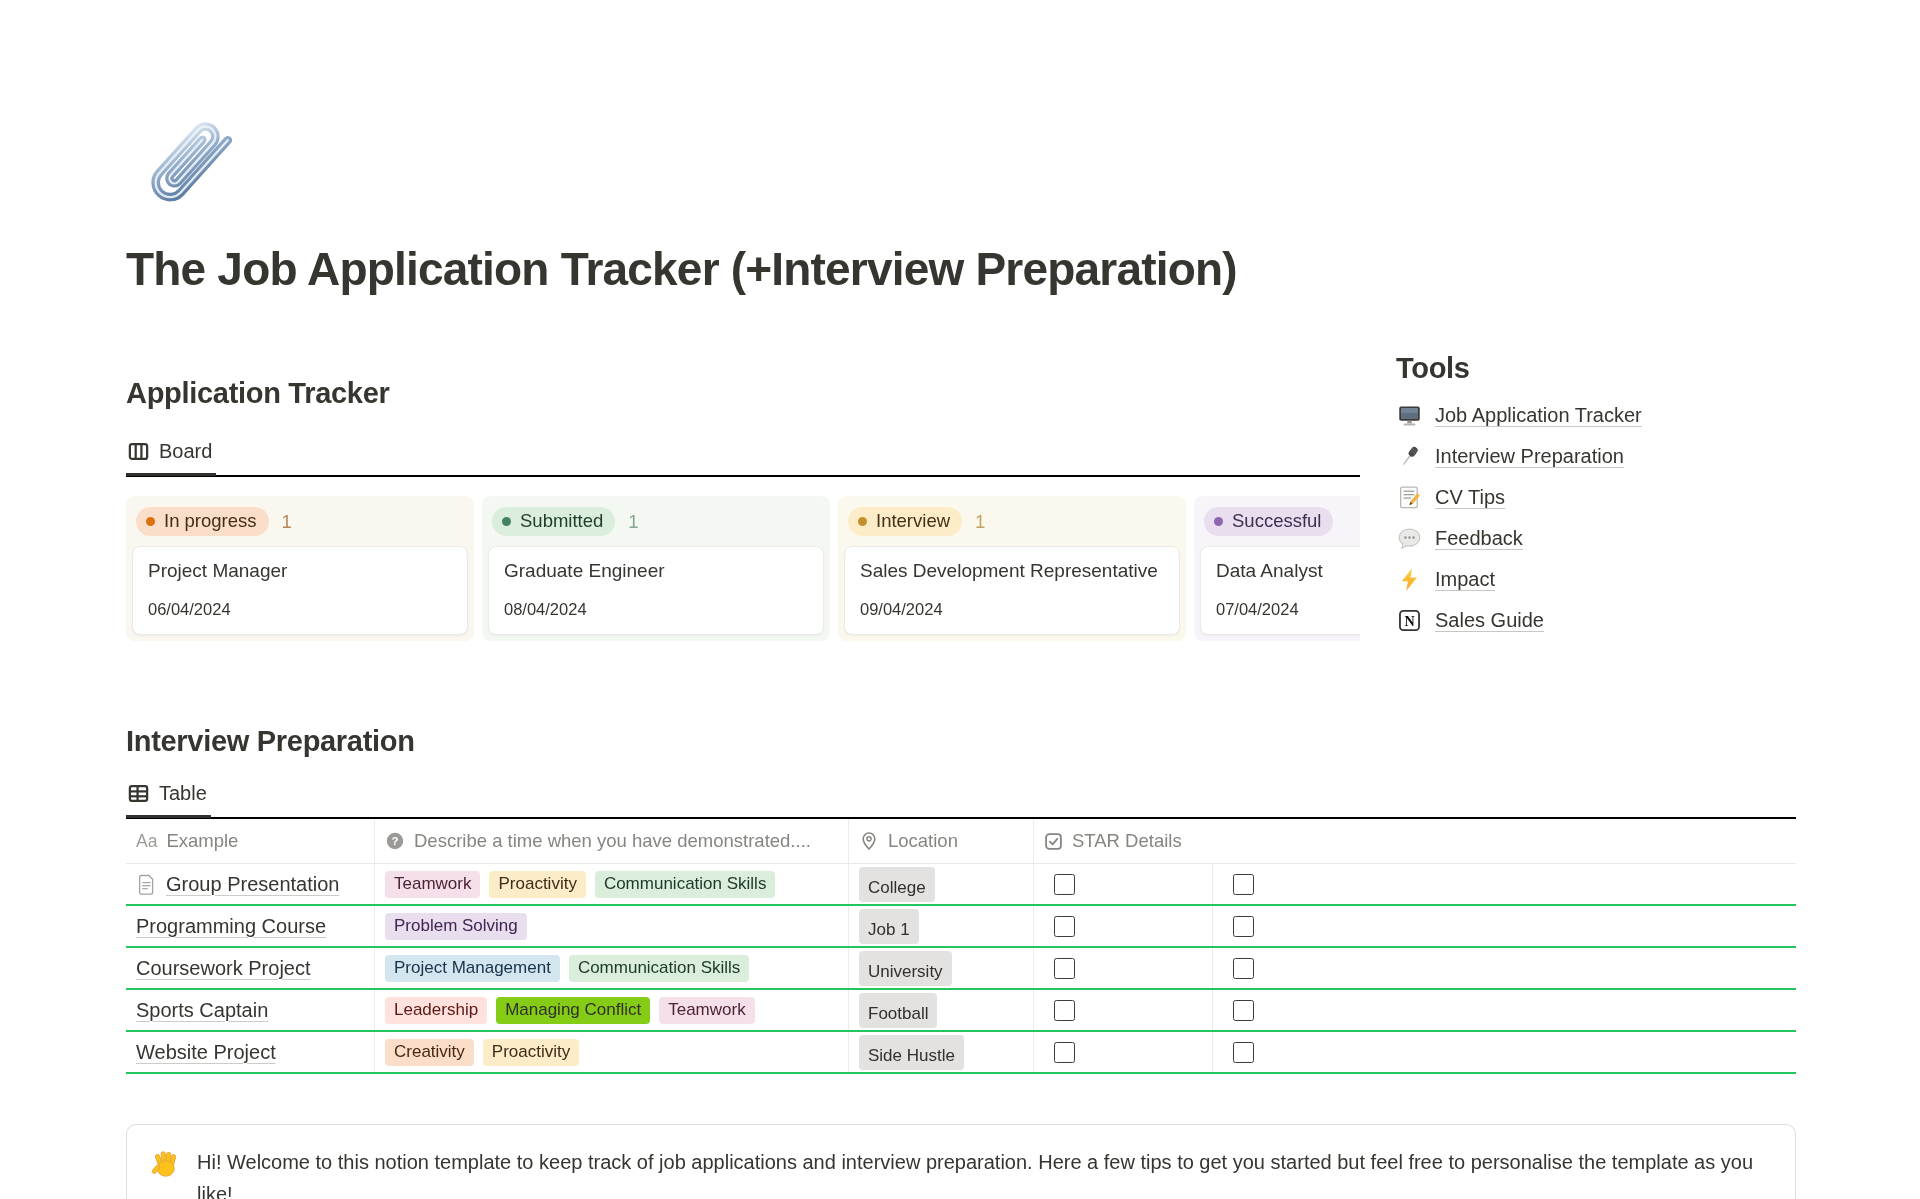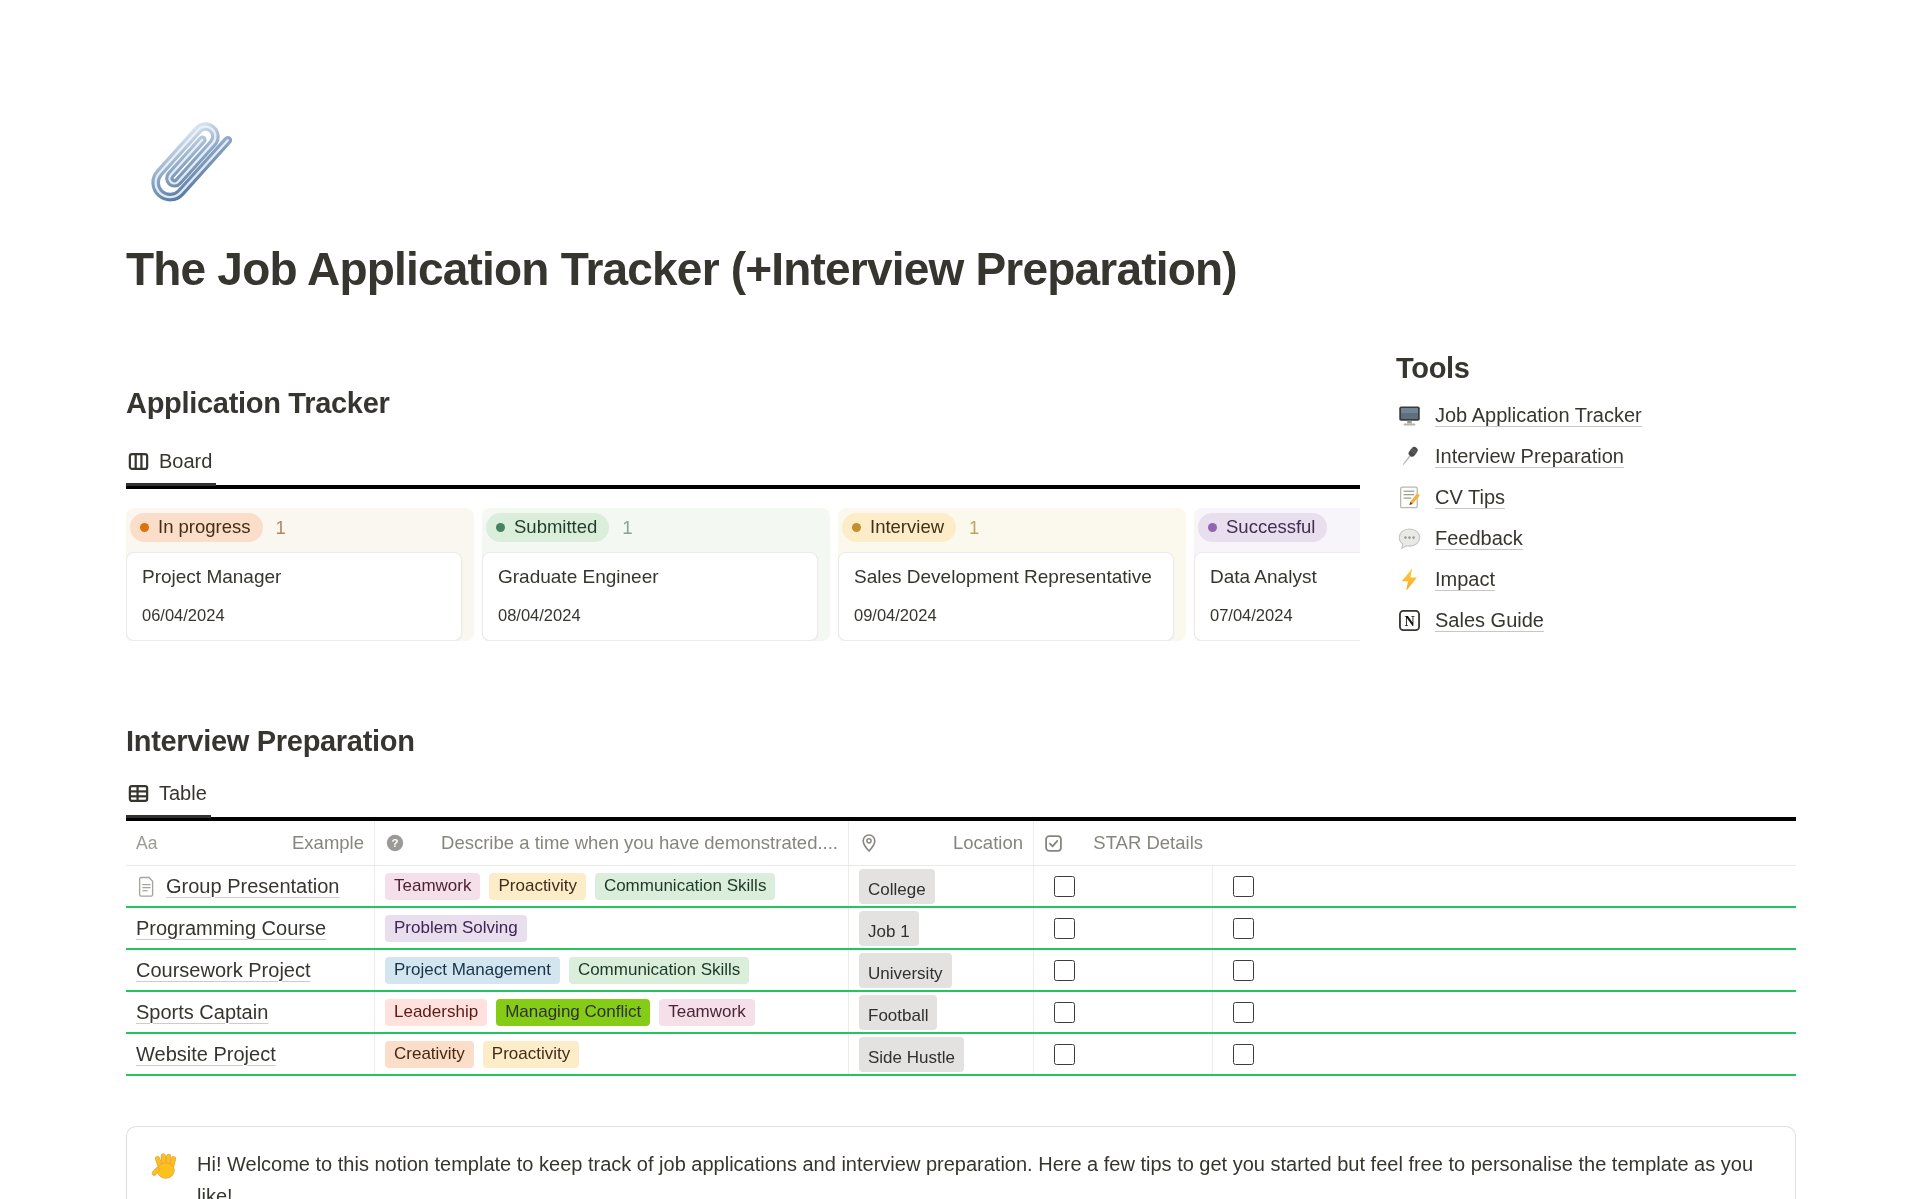--- a/index.html
+++ b/index.html
@@ -17,31 +17,31 @@
     white-space:nowrap;
   }
 
   
   .content-row { display:flex; margin-top:56px; align-items:flex-end; }
   .left-col  { width:1234px; flex:none; }
   .right-col { margin-left:36px; flex:1; min-width:0; }
   h2.section-heading { font-size:29px; font-weight:700; letter-spacing:-0.3px; color:#37352f; }
 
   
-  .tabbar { display:flex; border-bottom:4px solid #000000; margin-top:24px; }
+  .tabbar { display:flex; border-bottom:2px solid #000000; margin-top:24px; }
   .tab {
     display:flex; align-items:center; gap:10px; padding:6px 4px 10px 2px;
     border-bottom:3px solid #32302c; margin-bottom:-1px;
     font-size:20px; font-weight:500; color:#37352f; cursor:pointer;
   }
   .tab svg { display:block; }
 
   
   .board { display:flex; gap:8px; margin-top:19px; overflow:hidden; width:1234px; }
-  .board-col { flex:none; width:348px; border-radius:8px; }
+  .board-col { flex:none; width:348px; border-radius:8px; padding:6px; }
   .board-col[data-color="orange"] { background:#faf6f0; }
   .board-col[data-color="green"]  { background:#f3f8f3; }
   .board-col[data-color="yellow"] { background:#fbf8ee; }
   .board-col[data-color="purple"] { background:#f7f4fa; }
   .col-header { display:flex; align-items:center; gap:13px; padding:5px 4px 10px 4px; }
   .status-pill {
     display:inline-flex; align-items:center; gap:9px; padding:3px 12px 4px 10px;
     border-radius:20px; font-size:18.5px; font-weight:500; white-space:nowrap;
   }
   .status-pill .dot { width:9px; height:9px; border-radius:50%; flex:none; }
@@ -78,21 +78,21 @@
   
   .section2 { margin-top:84px; }
   .section2 .tabbar { margin-top:18px; }
 
   .ip-table { width:100%; }
   .tr { display:grid; grid-template-columns:249px 474px 185px 179px 1fr; }
   .th-row { height:45px; border-bottom:1px solid #e9e9e7; }
   .td-row { height:42px; border-bottom:2px solid #22c55e; }
   .cell { display:flex; align-items:center; padding:0 10px; border-right:1px solid #edece9; overflow:hidden; }
   .cell:last-child { border-right:none; }
-  .th { gap:25px; color:#87857f; font-size:18.5px; white-space:nowrap;justify-content:space-between; }
+  .th { gap:9px; color:#87857f; font-size:18.5px; white-space:nowrap; }
   .th svg { flex:none; }
   .aa-glyph { font-size:17.5px; color:#9d9b97; letter-spacing:0; }
   .row-name {
     font-size:20px; font-weight:500; color:#37352f; white-space:nowrap; cursor:pointer;
     text-decoration:underline; text-decoration-thickness:1px;
     text-decoration-color:rgba(55,53,47,.25); text-underline-offset:4px;
   }
   .page-glyph { margin-right:9px; flex:none; display:flex; }
   .tag {
     display:inline-block; font-size:17px; padding:3px 9px 4px; border-radius:4px;

